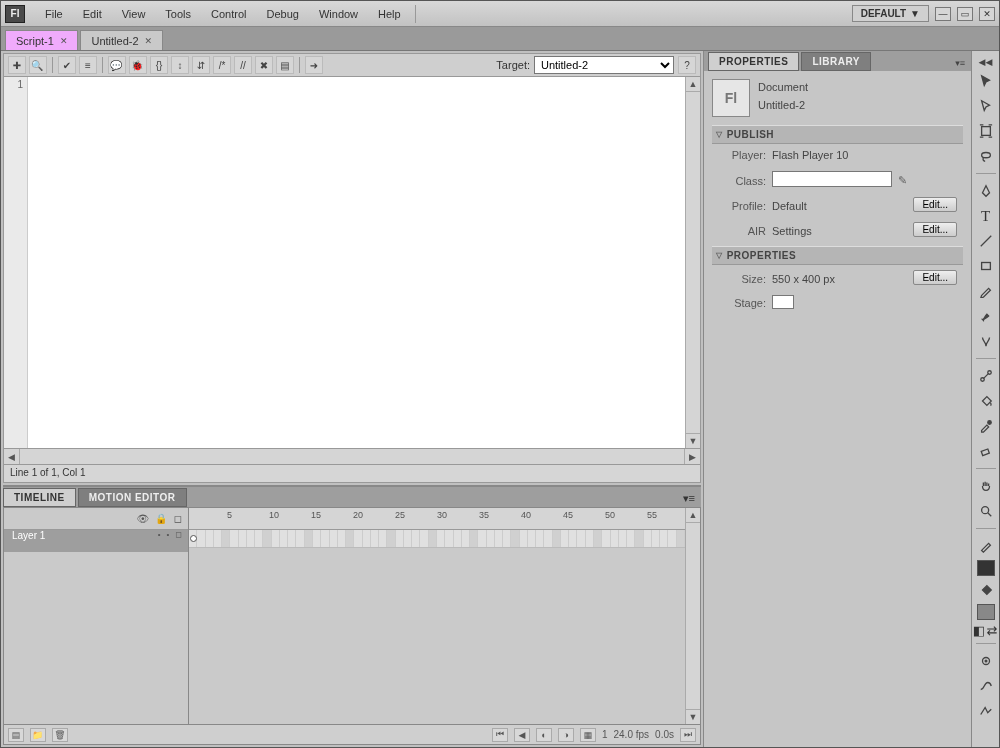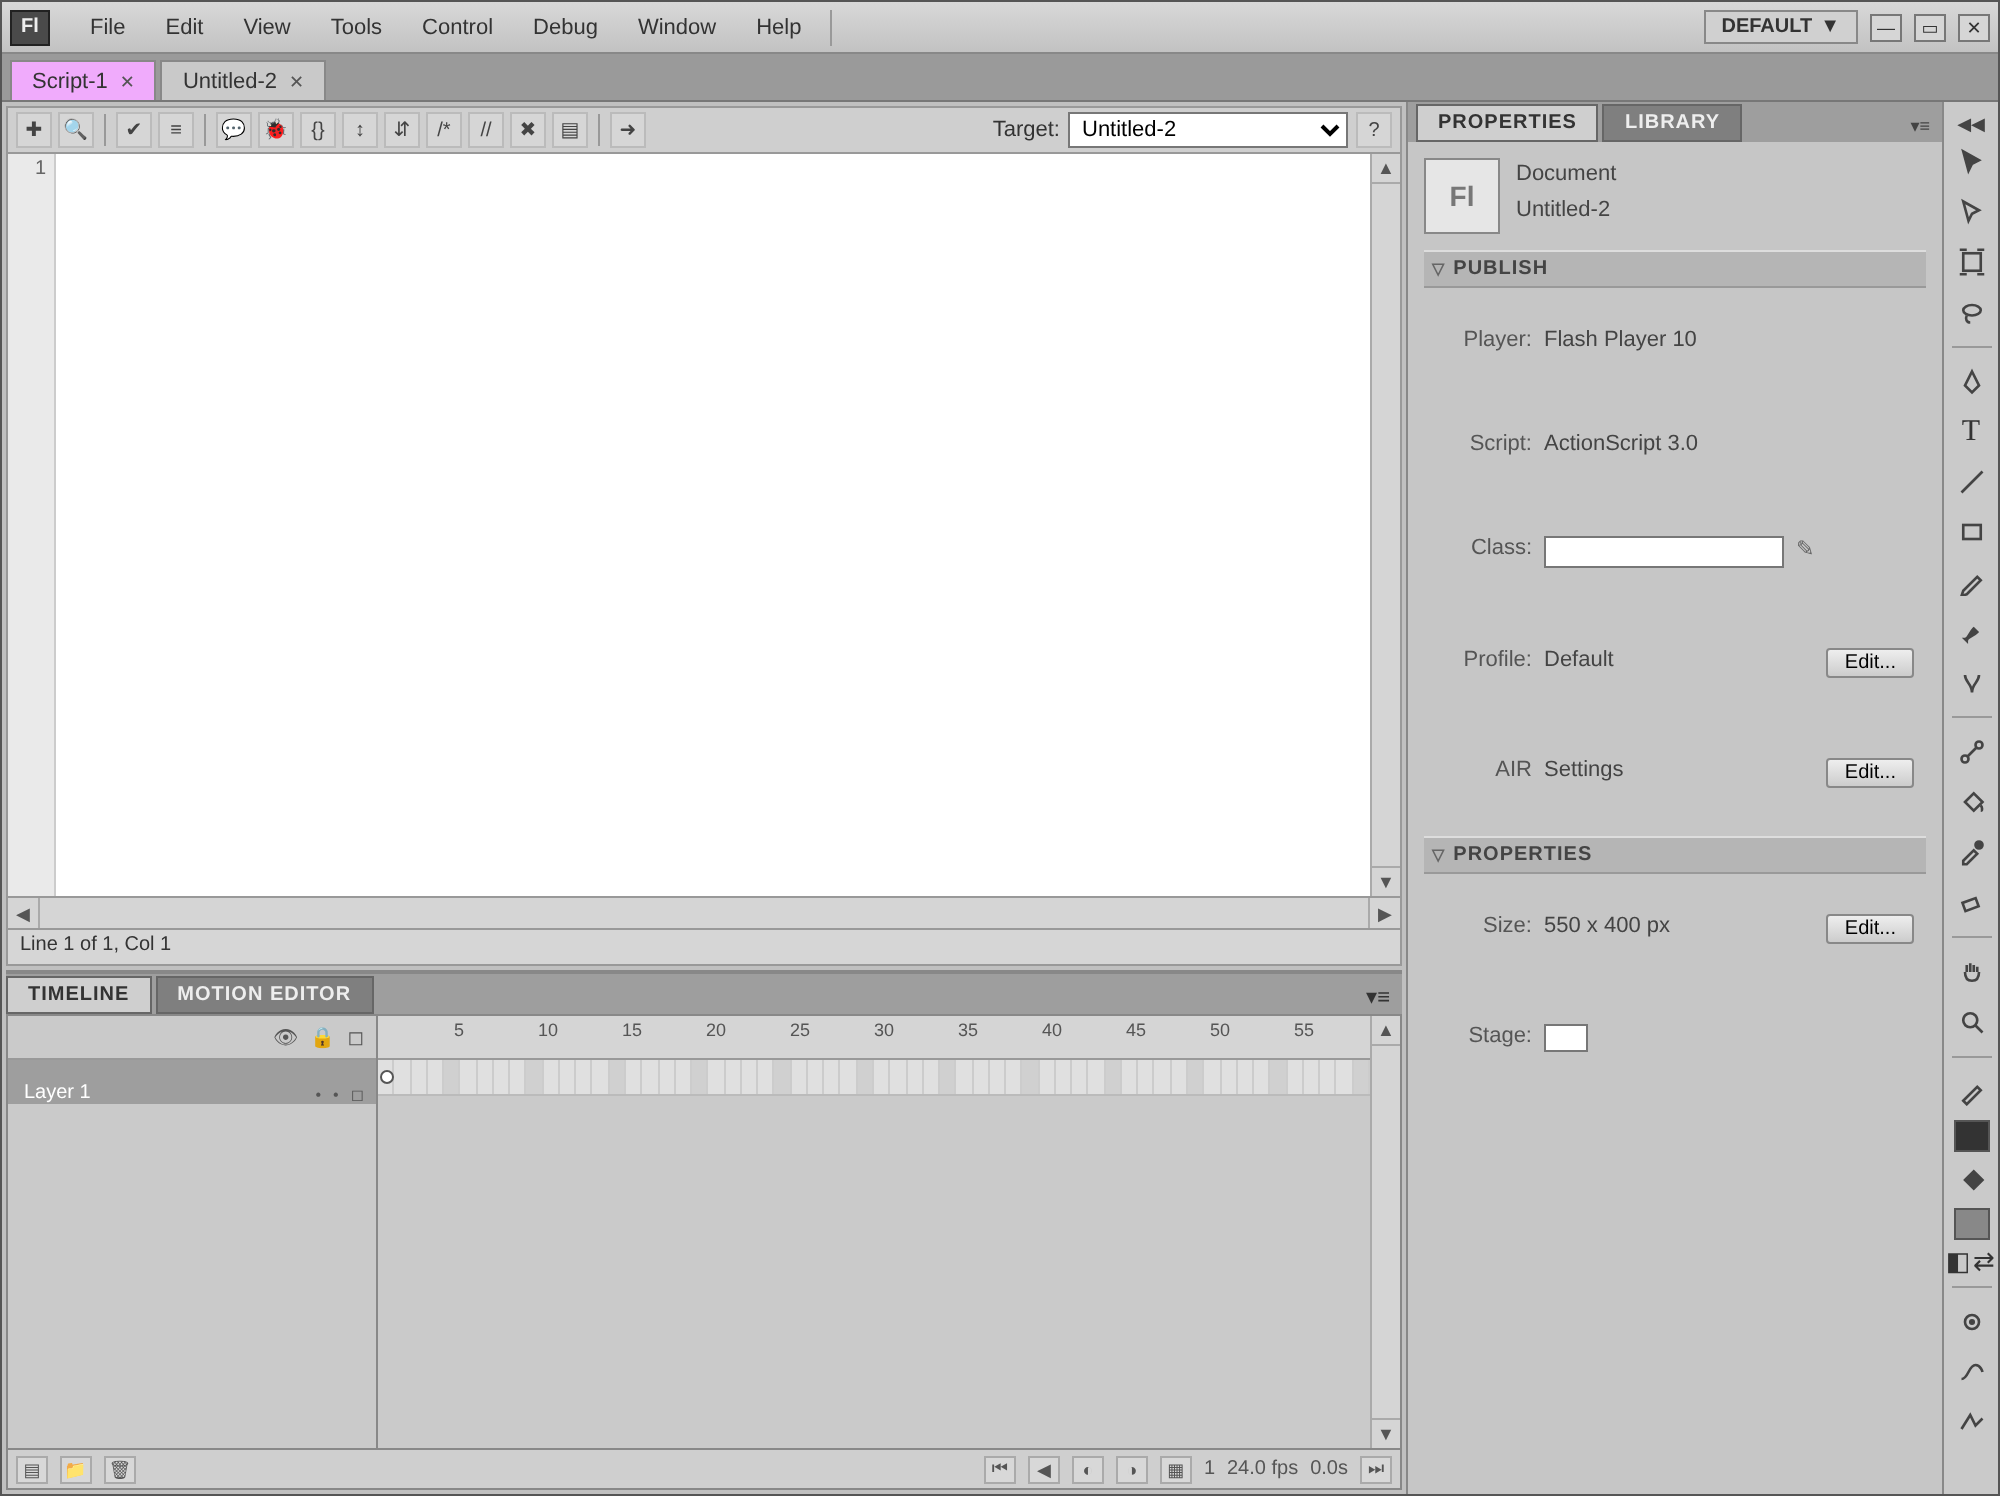--- a/index.html
+++ b/index.html
@@ -48,21 +48,21 @@
 
 
 .timeline-panel { height: 260px; display: flex; flex-direction: column; border-top: 2px solid #888; margin: 0 2px 2px 2px; }
 .panel-tabs { display: flex; height: 20px; background: #9e9e9e; align-items: flex-end; }
 .panel-tab { padding: 3px 10px; font-size: 10px; font-weight: bold; letter-spacing: 0.5px; background: #7f7f7f; color: #eee; border: 1px solid #666; margin-right: 2px; cursor:pointer;}
 .panel-tab.active { background: #cfcfcf; color: #333; }
 .panel-opts { margin-left: auto; padding: 2px 6px; font-size: 11px; cursor:pointer;}
 .timeline-body { flex: 1; display: flex; background: #cacaca; border: 1px solid #888; min-height:0;}
 .layer-col { width: 185px; display: flex; flex-direction: column; border-right: 1px solid #888; }
 .layer-header { height: 22px; display: flex; align-items: center; justify-content: flex-end; padding-right: 6px; gap: 6px; font-size: 10px; color: #555; border-bottom: 1px solid #999;}
-.layer-row { height: 22px; display: flex; align-items: flex-end; background: #9e9e9e; color: #fff; padding-left: 8px; font-size: 10px; }
+.layer-row { height: 22px; display: flex; align-items: flex-start; background: #9e9e9e; color: #fff; padding-left: 8px; font-size: 10px; }
 .layer-icons { margin-left: auto; display: flex; gap: 6px; padding-right: 6px; color:#555; font-size:8px;}
 .layer-rest { flex: 1; background: #cacaca; }
 .frames-col { flex: 1; display: flex; flex-direction: column; overflow:hidden;}
 .ruler { height: 22px; background: #d5d5d5; border-bottom: 1px solid #999; position: relative; display:flex;}
 .ruler-num { position: absolute; top: 2px; font-size: 9px; color: #555; }
 .frame-track { height: 18px; background: #e0e0e0; border-bottom: 1px solid #bbb; display:flex;}
 .frame-cell { width: 8.5px; height: 100%; border-right: 1px solid #ccc; }
 .frame-keyframe { position:relative; }
 .frame-keyframe::after{content:"";position:absolute;width:5px;height:5px;background:#fff;border:1px solid #555;border-radius:50%;left:1px;top:5px;}
 .frames-rest { flex: 1; background: #cacaca; }
@@ -72,21 +72,21 @@
 
 .panel-header-bar { display: flex; height: 20px; background: #9e9e9e; align-items: flex-end; padding-left: 4px;}
 .panel-header-bar .collapse{margin-left:auto;padding:3px 6px;}
 .props-body { flex: 1; background: #c6c6c6; padding: 8px; overflow-y: auto; font-size: 11px; color: #444;}
 .doc-row { display: flex; gap: 8px; align-items: flex-start; margin-bottom: 8px;}
 .fl-badge { width: 38px; height: 38px; border: 1px solid #888; background: #e6e6e6; display: flex; align-items: center; justify-content: center; font-weight: bold; font-size: 14px; color: #777;}
 .doc-info { display: flex; flex-direction: column; gap: 6px; padding-top: 2px;}
 .section { margin-bottom: 4px; }
 .section-header { display: flex; align-items: center; gap: 4px; background: #b5b5b5; padding: 3px 4px; font-size: 10px; font-weight: bold; letter-spacing: 0.5px; border-top: 1px solid #ddd; border-bottom: 1px solid #999; cursor:pointer;}
 .twisty { font-size: 8px; color: #666;}
-.prop-row { display: flex; align-items: flex-start; padding: 20px 6px; gap: 6px; }
+.prop-row { display: flex; align-items: flex-end; padding: 5px 6px; gap: 6px; }
 .prop-label { width: 48px; text-align: right; color: #555; }
 .prop-value { color: #444; }
 .underlined { text-decoration: underline dotted; cursor: pointer; }
 .edit-btn { margin-left: auto; padding: 1px 8px; font-size: 10px; border: 1px solid #888; background: linear-gradient(#eee,#ccc); cursor: pointer; border-radius: 2px;}
 .class-input { width: 120px; height: 16px; border: 1px solid #777; background: #fff; font-size: 10px; padding: 0 2px;}
 .pencil { font-size: 11px; color: #666; cursor:pointer;}
 .stage-swatch { width: 22px; height: 14px; border: 1px solid #777; background: #fff; cursor:pointer;}
 .v-scroll { width:15px; background:#d5d5d5; display:flex;flex-direction:column; border-left:1px solid #aaa;}
 .v-scroll .arrow{height:15px;display:flex;align-items:center;justify-content:center;font-size:9px;color:#555;border-bottom:1px solid #aaa;cursor:pointer;}
 .v-scroll .arrow:last-child{margin-top:auto;border-top:1px solid #aaa;border-bottom:none;}
@@ -323,24 +323,20 @@
         <div class="section">
           <div class="section-header">
             <span class="twisty">▽</span>
             <span>PUBLISH</span>
           </div>
           <div class="prop-row">
             <span class="prop-label">Player:</span>
             <span class="prop-value">Flash Player 10</span>
           </div>
           <div class="prop-row">
-            <span class="prop-label">Script:</span>
-            <span class="prop-value">ActionScript 3.0</span>
-          </div>
-          <div class="prop-row">
             <span class="prop-label">Class:</span>
             <input class="class-input" value="" style="">
             <span class="pencil">✎</span>
           </div>
           <div class="prop-row">
             <span class="prop-label">Profile:</span>
             <span class="prop-value">Default</span>
             <button class="edit-btn">Edit...</button>
           </div>
           <div class="prop-row">

